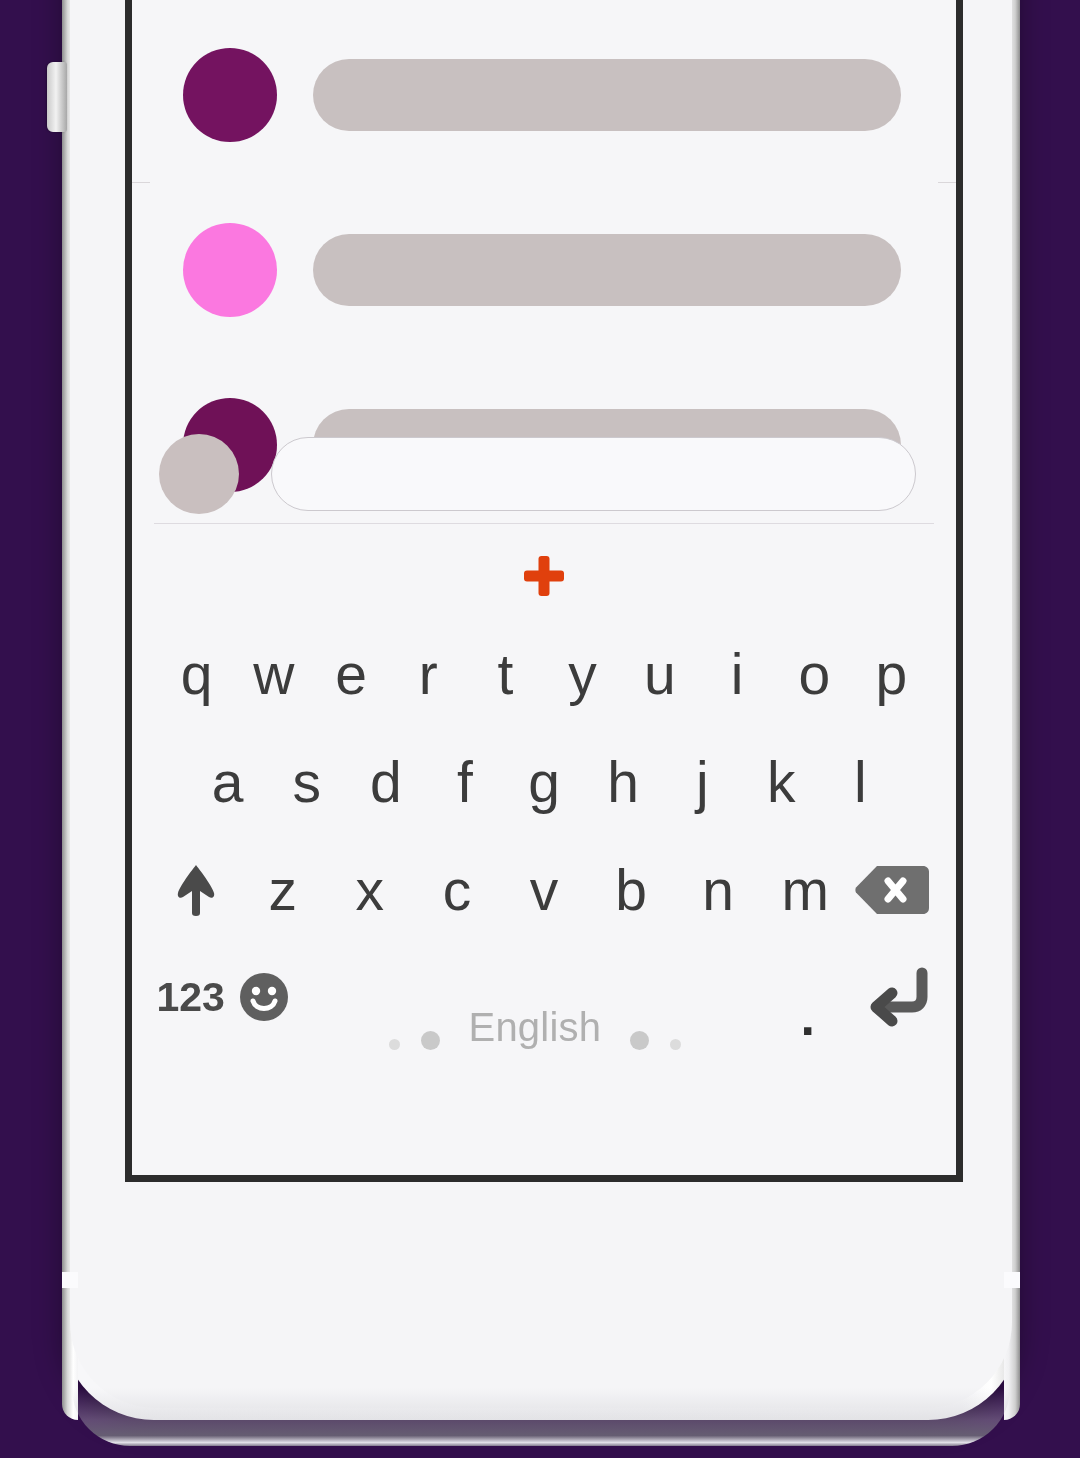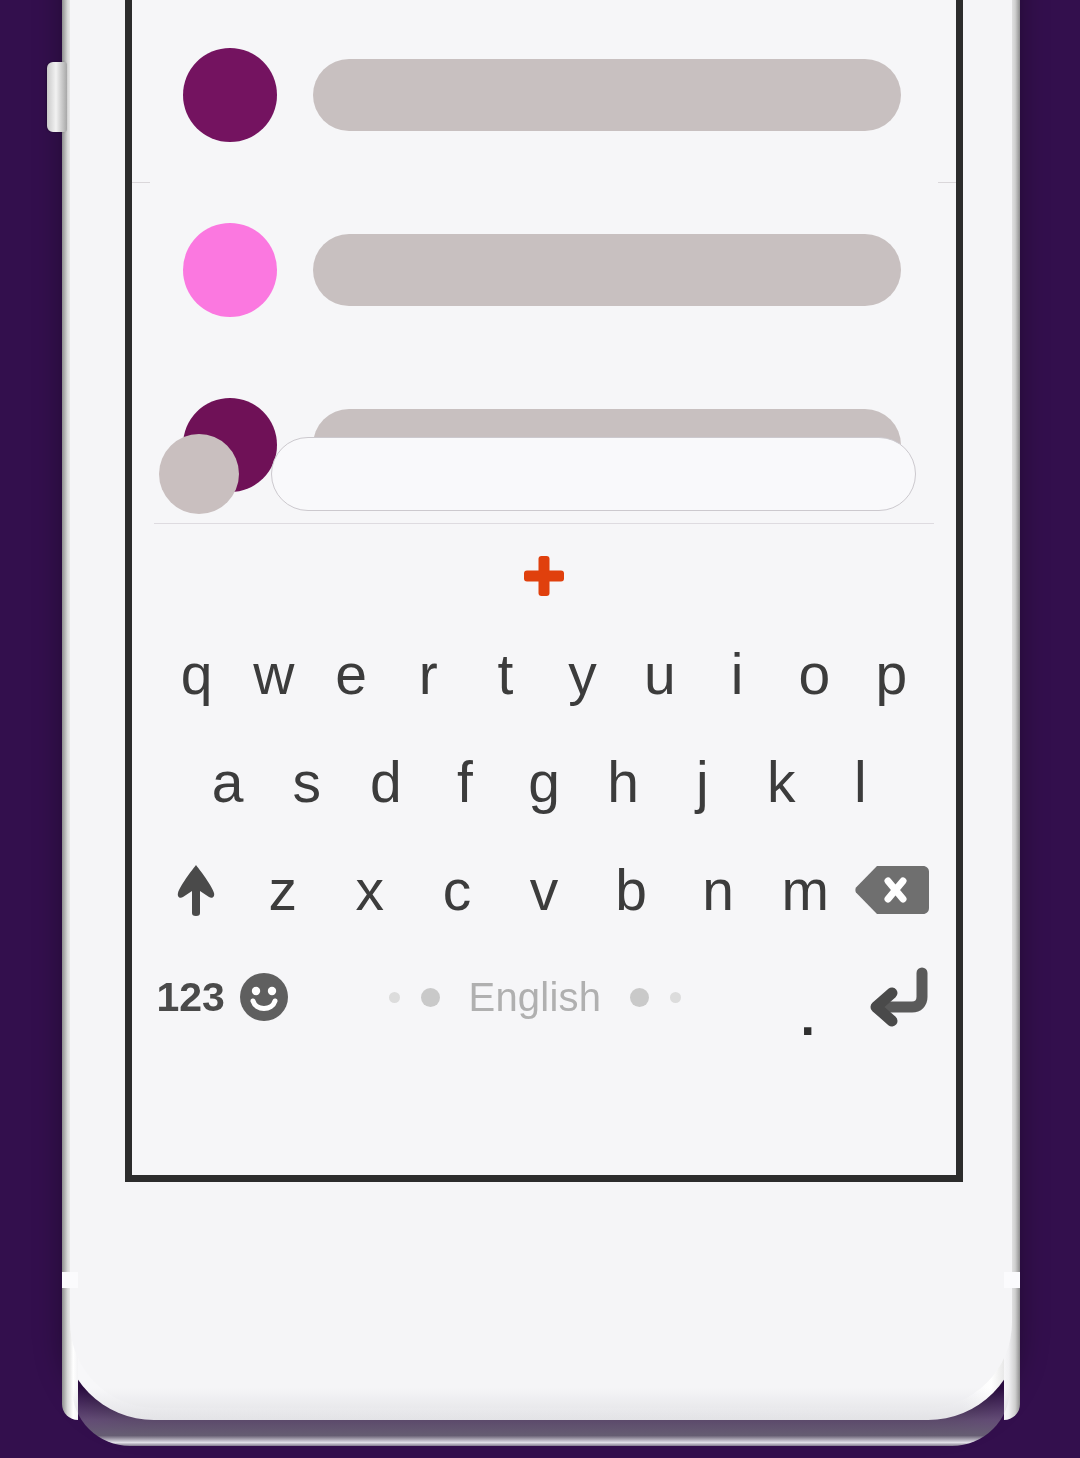--- a/index.html
+++ b/index.html
@@ -286,21 +286,21 @@
   .emoji-icon svg { display: block; }
 
   
   .enter-icon { width: 62px; height: 60px; }
   .enter-icon svg { display: block; }
 
   
   .space-key {
     flex: 5.3 1 0;
     display: flex;
-    align-items: center;
+    align-items: flex-end;
     justify-content: center;
     gap: 21px;
     height: 100%;
   }
   .sp-dot-sm { width: 11px; height: 11px; border-radius: 50%; background: #dcdcdc; }
   .sp-dot-lg { width: 19px; height: 19px; border-radius: 50%; background: #c9c9c9; }
   .space-label {
     font-size: 40px;
     color: #b0b0b0;
     padding: 0 8px;

